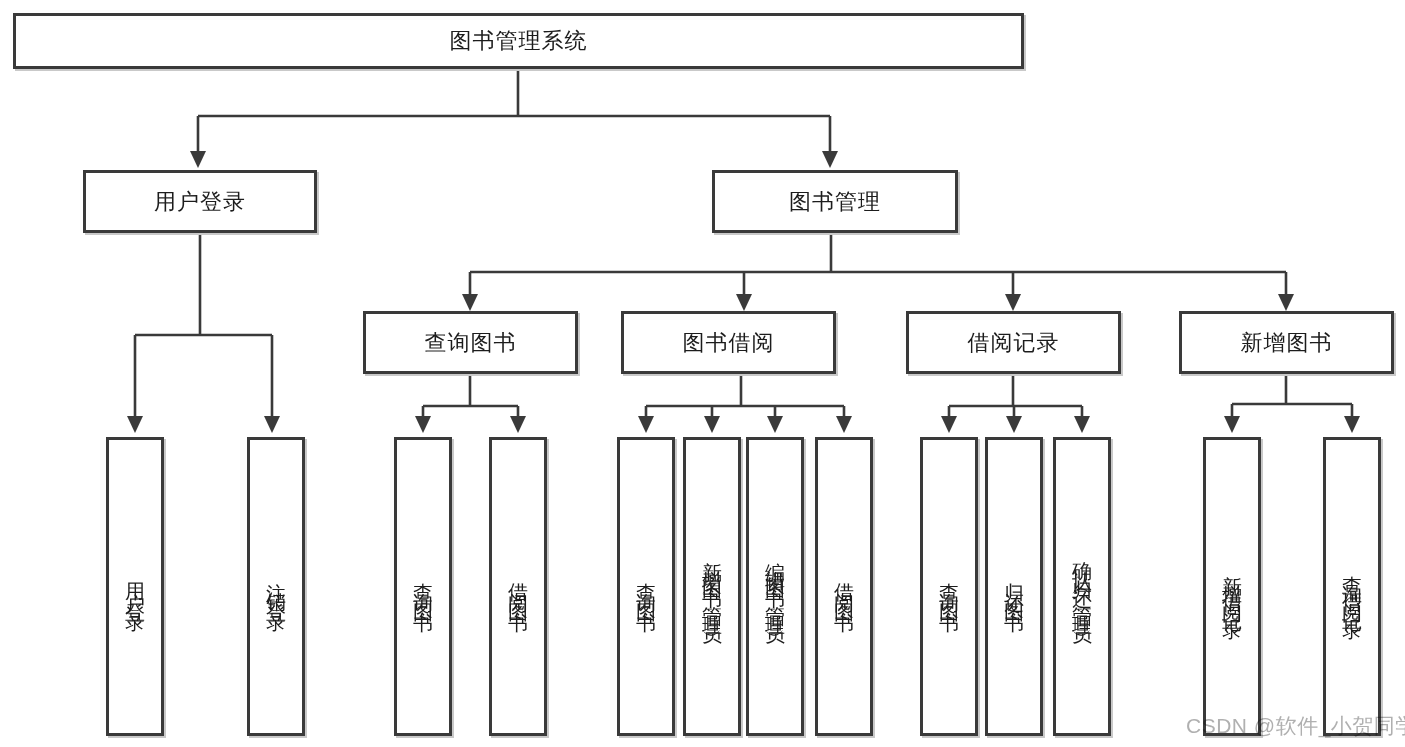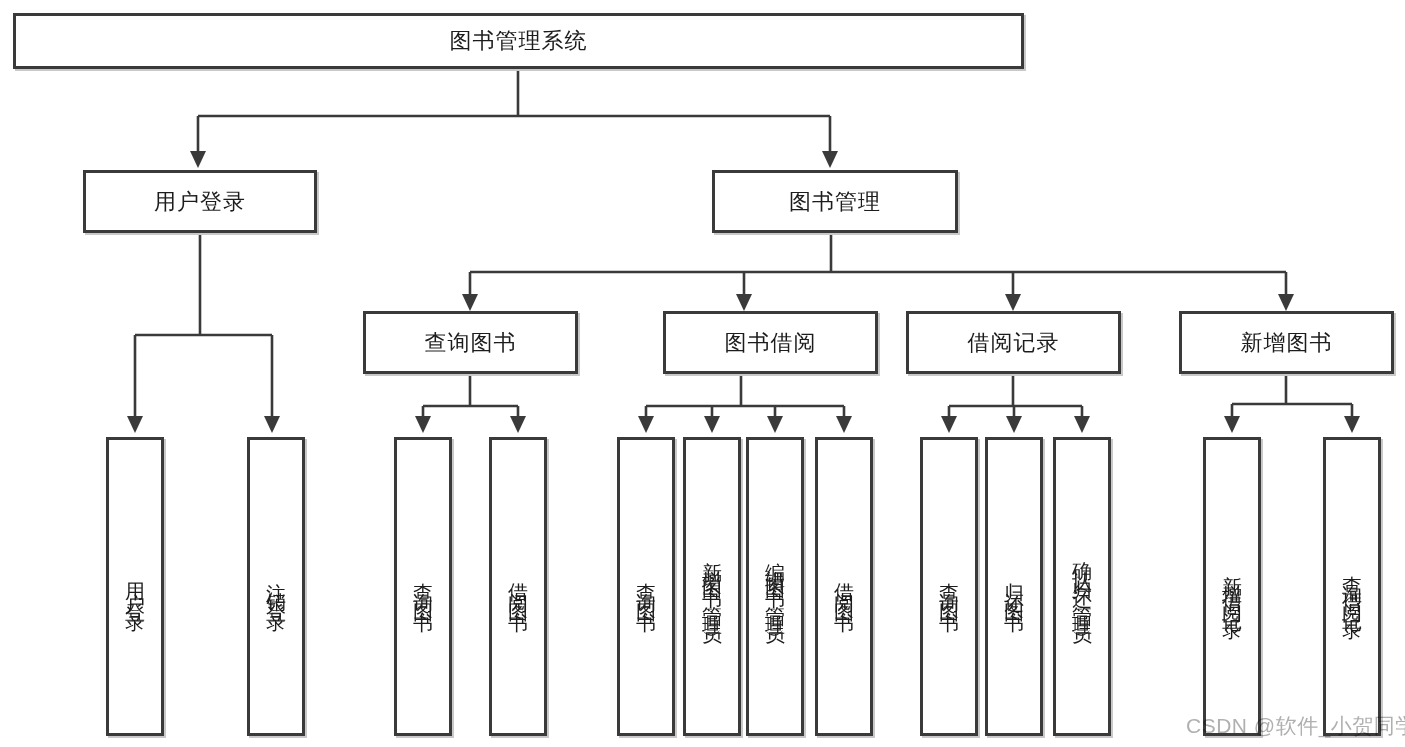--- a/index.html
+++ b/index.html
@@ -80,21 +80,21 @@
       <polygon points="1344,416 1360,416 1352,433"></polygon>
     </g>
   </svg>
 
   <div class="box root h-label">图书管理系统</div>
 
   <div class="box lvl2 user-login h-label">用户登录</div>
   <div class="box lvl2 book-mgmt h-label">图书管理</div>
 
   <div class="box lvl3 h-label" style="left:363px">查询图书</div>
-  <div class="box lvl3 h-label" style="left:663px">图书借阅</div>
+  <div class="box lvl3 h-label" style="left:621px">图书借阅</div>
   <div class="box lvl3 h-label" style="left:906px">借阅记录</div>
   <div class="box lvl3 h-label" style="left:1179px">新增图书</div>
 
   <div class="box leaf" style="left:106px">用户登录</div>
   <div class="box leaf" style="left:247px">注销登录</div>
 
   <div class="box leaf" style="left:394px">查询图书</div>
   <div class="box leaf" style="left:489px">借阅图书</div>
 
   <div class="box leaf" style="left:617px">查询图书</div>

